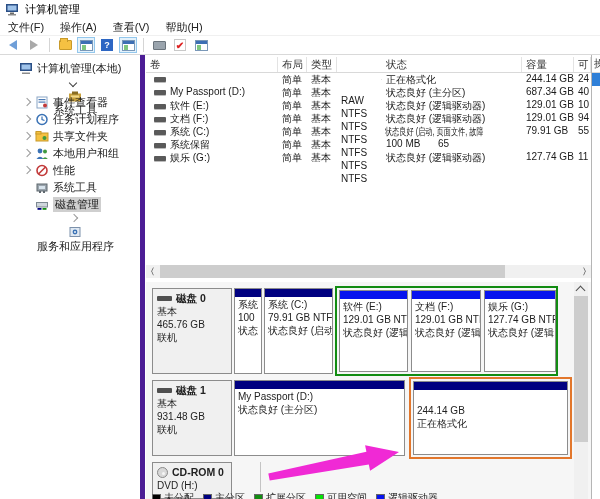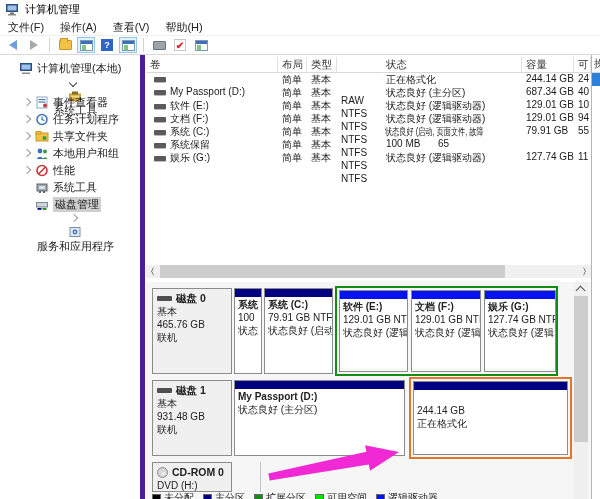--- a/index.html
+++ b/index.html
@@ -57,21 +57,21 @@
   
   .disk-pane { left:146px; top:282px; width:445px; height:217px; background:#f6f6f6; overflow:hidden; }
   .dcell { position:absolute; left:6px; width:80px; background:#f0f0f0; border:1px solid #8c8c8c; padding:3px 4px; overflow:hidden; white-space:nowrap; font-size:10px; line-height:13px; color:#222; }
   .dcell .dtitle { font-weight:bold; font-size:10.5px; display:flex; align-items:center; gap:4px; }
   .dio { display:inline-block; width:15px; height:5px; background:#4f4f4f; border-radius:1px; }
   .cdio { display:inline-block; width:11px; height:11px; border-radius:50%; background:#d8d8d8; border:1px solid #8a8a8a; position:relative; }
   .cdio:before { content:""; position:absolute; left:4px; top:4px; width:3px; height:3px; border-radius:50%; background:#f6f6f6; }
   .tile { position:absolute; background:#fff; border:1px solid #8c8c8c; overflow:hidden; }
   .tile .bar { height:8px; width:100%; }
   .tile .tx { padding:1px 0 0 3px; font-size:10px; line-height:13px; white-space:nowrap; color:#222; }
-  .tile .tname { font-weight:bold; }
+  .tile .tname { font-weight:normal; }
   .tile .tx.noname { padding-top:14px; }
   .ext-group { position:absolute; border:2px solid #128c12; padding:2px; display:flex; gap:3px; background:transparent; }
   .ext-group .tile { position:relative; flex:0 0 auto; }
   .sel-wrap { position:absolute; border:2px solid #e2772c; padding:2px; background:transparent; }
   .sel-wrap .tile { position:relative; width:100%; height:100%; }
   .vline { position:absolute; width:1px; background:#c4c4c4; }
   .legend { position:absolute; left:6px; top:209px; display:flex; gap:9px; align-items:center; height:14px; }
   .leg-item { display:flex; align-items:center; gap:3px; font-size:10px; color:#222; white-space:nowrap; }
   .leg-sw { width:9px; height:9px; border:1px solid #666; }
   .vscroll { position:absolute; left:428px; top:0; width:14px; height:217px; background:#f0f0f0; }
@@ -389,21 +389,21 @@
   <div class="sel-wrap" style="left: 263px; top: 95px; width: 163px; height: 82px; border-color: rgb(226, 119, 44);">
     <div class="tile">
       <div class="bar" style="background: rgb(0, 0, 128);"></div>
       <div class="tx noname">
           <div>244.14 GB</div>
           <div>正在格式化</div>
         </div>
     </div>
   </div>
 
-  <div class="dcell" style="top:180px; height:30px;">
+  <div class="dcell" style="top:180px; height:37px;">
     <div class="dtitle">
         <span class="cdio"></span>
         <span>CD-ROM 0</span>
       </div>
     <div>DVD (H:)</div>
   </div>
   <div class="vline" style="left:114px; top:180px; height:30px;"></div>
 
   <div class="legend">
     <div class="leg-item">

